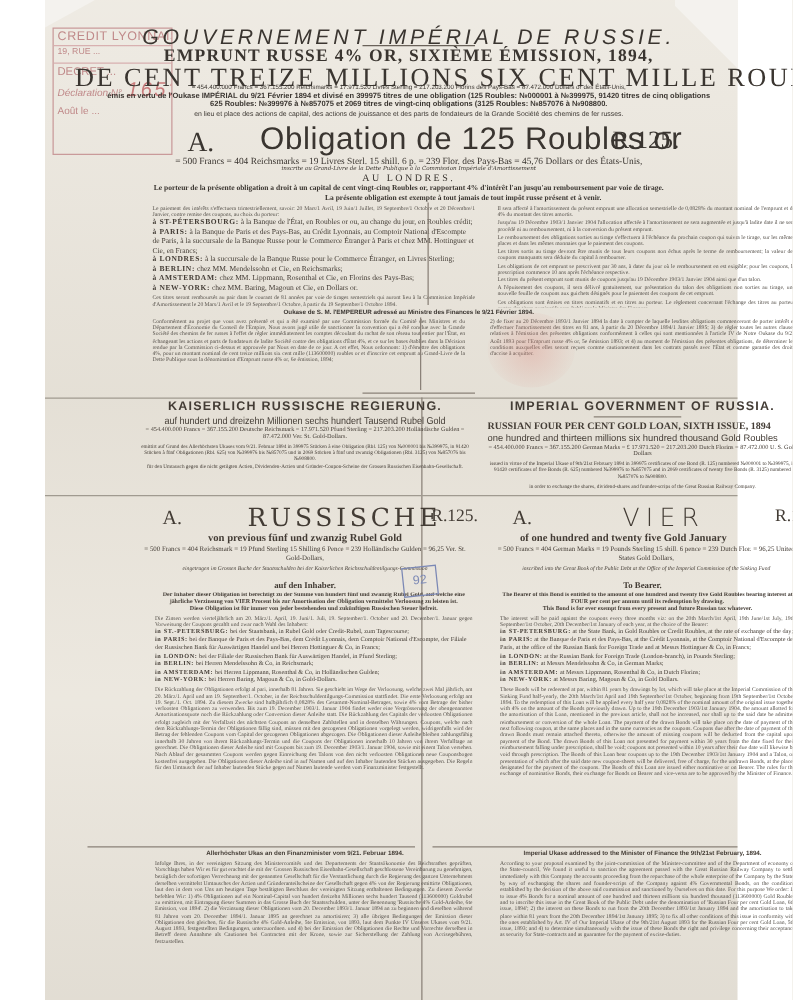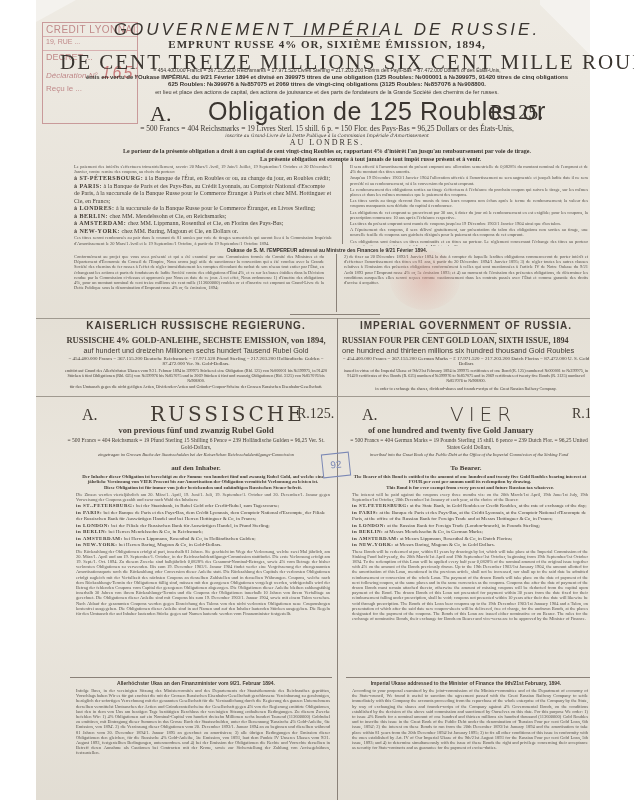--- a/index.html
+++ b/index.html
@@ -12,33 +12,33 @@
   .stamp div{padding:1px 3px;white-space:nowrap;overflow:hidden;}
   .stamp .s1{font-size:10px;letter-spacing:0.5px;border-bottom:1px solid #d8b0b0;}
   .stamp .s2{font-size:7px;}
   .stamp .s3{font-size:9px;border-top:1px solid #d8b0b0;margin-top:4px;}
   .stamp .s4{font-style:italic;font-size:8px;}
   .stamp .num{font-size:16px;color:#c97b7b;letter-spacing:2px;margin-left:4px;}
   .stamp .s5{font-size:8px;}
   .hdr{position:absolute;left:60px;width:534px;text-align:center;white-space:nowrap;}
   .t-gov{top:20px;font-size:17px;font-style:italic;letter-spacing:3px;font-family:Liberation Sans, sans-serif;}
   .rule{position:absolute;height:1px;background:#6a625a;}
-  .t-emp{top:38px;font-size:11px;font-weight:bold;letter-spacing:1px;font-family:"Liberation Serif",serif;}
+  .t-emp{top:38px;font-size:14px;font-weight:bold;letter-spacing:1px;font-family:"Liberation Serif",serif;}
   .t-cent{top:50px;font-size:21px;letter-spacing:2px;font-family:"Liberation Serif",serif;}
   .t-small{font-size:5px;font-family:"Liberation Sans",sans-serif;}
   .t-sm6{font-size:6px;font-family:"Liberation Sans",sans-serif;}
   .ob-row{position:absolute;top:97px;left:60px;width:534px;height:30px;}
   .ob-a{position:absolute;left:90px;top:4px;font-size:22px;font-family:"Liberation Serif",serif;}
   .ob-title{position:absolute;left:148px;top:0;font-size:25px;font-family:"Liberation Sans",sans-serif;letter-spacing:0.5px;}
   .ob-r{position:absolute;left:430px;top:4px;font-size:20px;font-family:"Liberation Serif",serif;}
   .t-eq{top:124px;font-size:7.5px;font-family:"Liberation Serif",serif;}
   .t-insc{top:133px;font-size:4.5px;font-style:italic;}
   .t-port{top:138px;font-size:8px;letter-spacing:2px;font-family:"Liberation Serif",serif;}
   .t-droit{top:148px;font-size:6px;font-weight:bold;font-family:"Liberation Serif",serif;}
-  .col{position:absolute;font-family:"Liberation Serif",serif;color:#433c35;}
+  .col{position:absolute;font-family:"Liberation Serif",serif;color:#433c35;margin-left:48px;}
   .para{font-size:4.5px;line-height:5.2px;text-align:justify;margin:0 0 1px 0;color:#55504a;}
   .city{font-size:6px;line-height:7.5px;margin:0;}
   .city b{letter-spacing:0.5px;}
   .vline{position:absolute;width:1px;background:#8a8178;}
   .hline{position:absolute;height:1px;background:#8a8178;}
   .sec-title{font-weight:bold;text-align:center;font-family:"Liberation Sans",sans-serif;letter-spacing:1px;}
   .center{text-align:center;}
   .cond{font-family:"Liberation Sans",sans-serif;font-weight:bold;}
   .bigA{font-size:16px;font-family:"Liberation Serif",serif;}
   .seal{position:absolute;left:390px;top:250px;width:70px;height:60px;border-radius:50%;background:radial-gradient(circle,rgba(220,140,130,0.35),rgba(220,140,130,0.05) 70%,transparent);}
@@ -49,38 +49,38 @@
 
 <div class="paper"></div>
 <div class="fold-tl"></div>
 <div class="fold-tr"></div>
 
 <div class="stamp">
   <div class="s1">CREDIT LYONNAIS</div>
   <div class="s2">19, RUE ...</div>
   <div class="s3">DECRET ...</div>
   <div class="s4"><span>Déclaration N°</span><span class="num">1653</span></div>
-  <div class="s5">Reçu le ...</div>
+  <div class="s5">Août le ...</div>
 </div>
 
 <div class="hdr t-gov">GOUVERNEMENT IMPÉRIAL DE RUSSIE.</div>
 <div class="rule" style="left:290px;top:36px;width:90px;"></div>
 <div class="hdr t-emp">EMPRUNT RUSSE 4% OR, SIXIÈME ÉMISSION, 1894,</div>
 <div class="hdr t-cent">DE CENT TREIZE MILLIONS SIX CENT MILLE ROUBLES OR</div>
 <div class="hdr t-small" style="top:67px;">= 454.400.000 Francs = 367.155.200 Reichsmarks = 17.971.520 Livres Sterling = 217.203.200 Florins des Pays-Bas = 87.472.000 Dollars or des États-Unis,</div>
 <div class="hdr t-sm6" style="top:74px;font-weight:bold;">émis en vertu de l'Oukase IMPÉRIAL du 9/21 Février 1894 et divisé en 399975 titres de une obligation (125 Roubles: №000001 à №399975, 91420 titres de cinq obligations</div>
 <div class="hdr t-sm6" style="top:81px;font-weight:bold;">625 Roubles: №399976 à №857075 et 2069 titres de vingt-cinq obligations (3125 Roubles: №857076 à №908800.</div>
 <div class="hdr t-small" style="top:89px;font-size:5.5px;">en lieu et place des actions de capital, des actions de jouissance et des parts de fondateurs de la Grande Société des chemins de fer russes.</div>
 
 <div class="ob-row">
   <span class="ob-a">A.</span>
   <span class="ob-title">Obligation de 125 Roubles or</span>
   <span class="ob-r">R.125.</span>
 </div>
-<div class="hdr t-eq">= 500 Francs = 404 Reichsmarks = 19 Livres Sterl. 15 shill. 6 p. = 150 Flor. des Pays-Bas = 96,25 Dollars or des États-Unis,</div>
+<div class="hdr t-eq">= 500 Francs = 404 Reichsmarks = 19 Livres Sterl. 15 shill. 6 p. = 239 Flor. des Pays-Bas = 45,76 Dollars or des États-Unis,</div>
 <div class="hdr t-insc">inscrite au Grand-Livre de la Dette Publique à la Commission Impériale d'Amortissement</div>
 <div class="hdr t-port">AU LONDRES.</div>
 <div class="hdr t-droit">Le porteur de la présente obligation a droit à un capital de cent vingt-cinq Roubles or, rapportant 4% d'intérêt l'an jusqu'au remboursement par voie de tirage.</div>
 <div class="hdr t-droit" style="top:156px;left:260px;width:330px;text-align:left;">La présente obligation est exempte à tout jamais de tout impôt russe présent et à venir.</div>
 
 <div class="col" style="left:74px;top:164px;width:258px;">
   <p class="para">Le paiement des intérêts s'effectuera trimestriellement, savoir: 20 Mars/1 Avril, 19 Juin/1 Juillet, 19 Septembre/1 Octobre et 20 Décembre/1 Janvier, contre remise des coupons, au choix du porteur:</p>
   <p class="city"><b>à ST-PÉTERSBOURG:</b> <span>à la Banque de l'État, en Roubles or ou, au change du jour, en Roubles crédit;</span></p>
   <p class="city"><b>à PARIS:</b> <span>à la Banque de Paris et des Pays-Bas, au Crédit Lyonnais, au Comptoir National d'Escompte de Paris, à la succursale de la Banque Russe pour le Commerce Étranger à Paris et chez MM. Hottinguer et Cie, en Francs;</span></p>
   <p class="city"><b>à LONDRES:</b> <span>à la succursale de la Banque Russe pour le Commerce Étranger, en Livres Sterling;</span></p>
@@ -110,21 +110,20 @@
   <p class="para">2) de fixer au 20 Décembre 1893/1 Janvier 1894 la date à compter de laquelle lesdites obligations commenceront de porter intérêt et d'effectuer l'amortissement des titres en 81 ans, à partir du 20 Décembre 1894/1 Janvier 1895; 3) de régler toutes les autres clauses relatives à l'émission des présentes obligations conformément à celles qui sont mentionnées à l'article IV de Notre Oukase du 9/21 Août 1893 pour l'Emprunt russe 4% or, 5e émission 1893; et 4) au moment de l'émission des présentes obligations, de déterminer les conditions auxquelles elles seront reçues comme cautionnement dans les contrats passés avec l'État et comme garantie des droits d'accise à acquitter.</p>
 </div>
 <div class="seal"></div>
 <div class="hline" style="left:290px;top:314px;width:90px;"></div>
 
 <div class="hline" style="left:36px;top:318px;width:554px;background:#a09a90;"></div>
 <div class="vline" style="left:337px;top:318px;height:482px;"></div>
 
 <div class="col" style="left:60px;top:320px;width:272px;">
   <div class="sec-title" style="font-size:10px;">KAISERLICH RUSSISCHE REGIERUNG.</div>
-  <div class="center cond" style="font-size:8.5px;margin-top:4px;font-family:'Liberation Serif',serif;">RUSSISCHE 4% GOLD-ANLEIHE, SECHSTE EMISSION, von 1894,</div>
   <div class="center" style="font-size:8px;margin-top:1px;font-family:'Liberation Sans',sans-serif;transform:scaleX(0.9);">auf hundert und dreizehn Millionen sechs hundert Tausend Rubel Gold</div>
   <div class="center" style="font-size:5px;margin-top:1px;">= 454.400.000 Francs = 367.155.200 Deutsche Reichsmark = 17.971.520 Pfund Sterling = 217.203.200 Holländische Gulden = 87.472.000 Ver. St. Gold-Dollars.</div>
   <div class="center" style="font-size:4.2px;line-height:5px;margin-top:2px;">emittirt auf Grund des Allerhöchsten Ukases vom 9/21. Februar 1894 in 399975 Stücken à eine Obligation (Rbl. 125) von №000001 bis №399975, in 91420 Stücken à fünf Obligationen (Rbl. 625) von №399976 bis №857075 und in 2069 Stücken à fünf und zwanzig Obligationen (Rbl. 3125) von №857076 bis №908800.</div>
   <div class="center" style="font-size:4.2px;line-height:5px;margin-top:1px;">für den Umtausch gegen die nicht getilgten Actien, Dividenden-Actien und Gründer-Coupon-Scheine der Grossen Russischen Eisenbahn-Gesellschaft.</div>
 </div>
 <div class="hline" style="left:36px;top:396px;width:301px;background:#a09a90;"></div>
 
 <div class="col" style="left:60px;top:402px;width:272px;height:24px;">
   <span class="bigA" style="position:absolute;left:22px;top:4px;">A.</span>
   <span style="position:absolute;left:90px;top:0;font-size:20px;letter-spacing:3px;font-family:'DejaVu Serif',serif;">RUSSISCHE</span>

